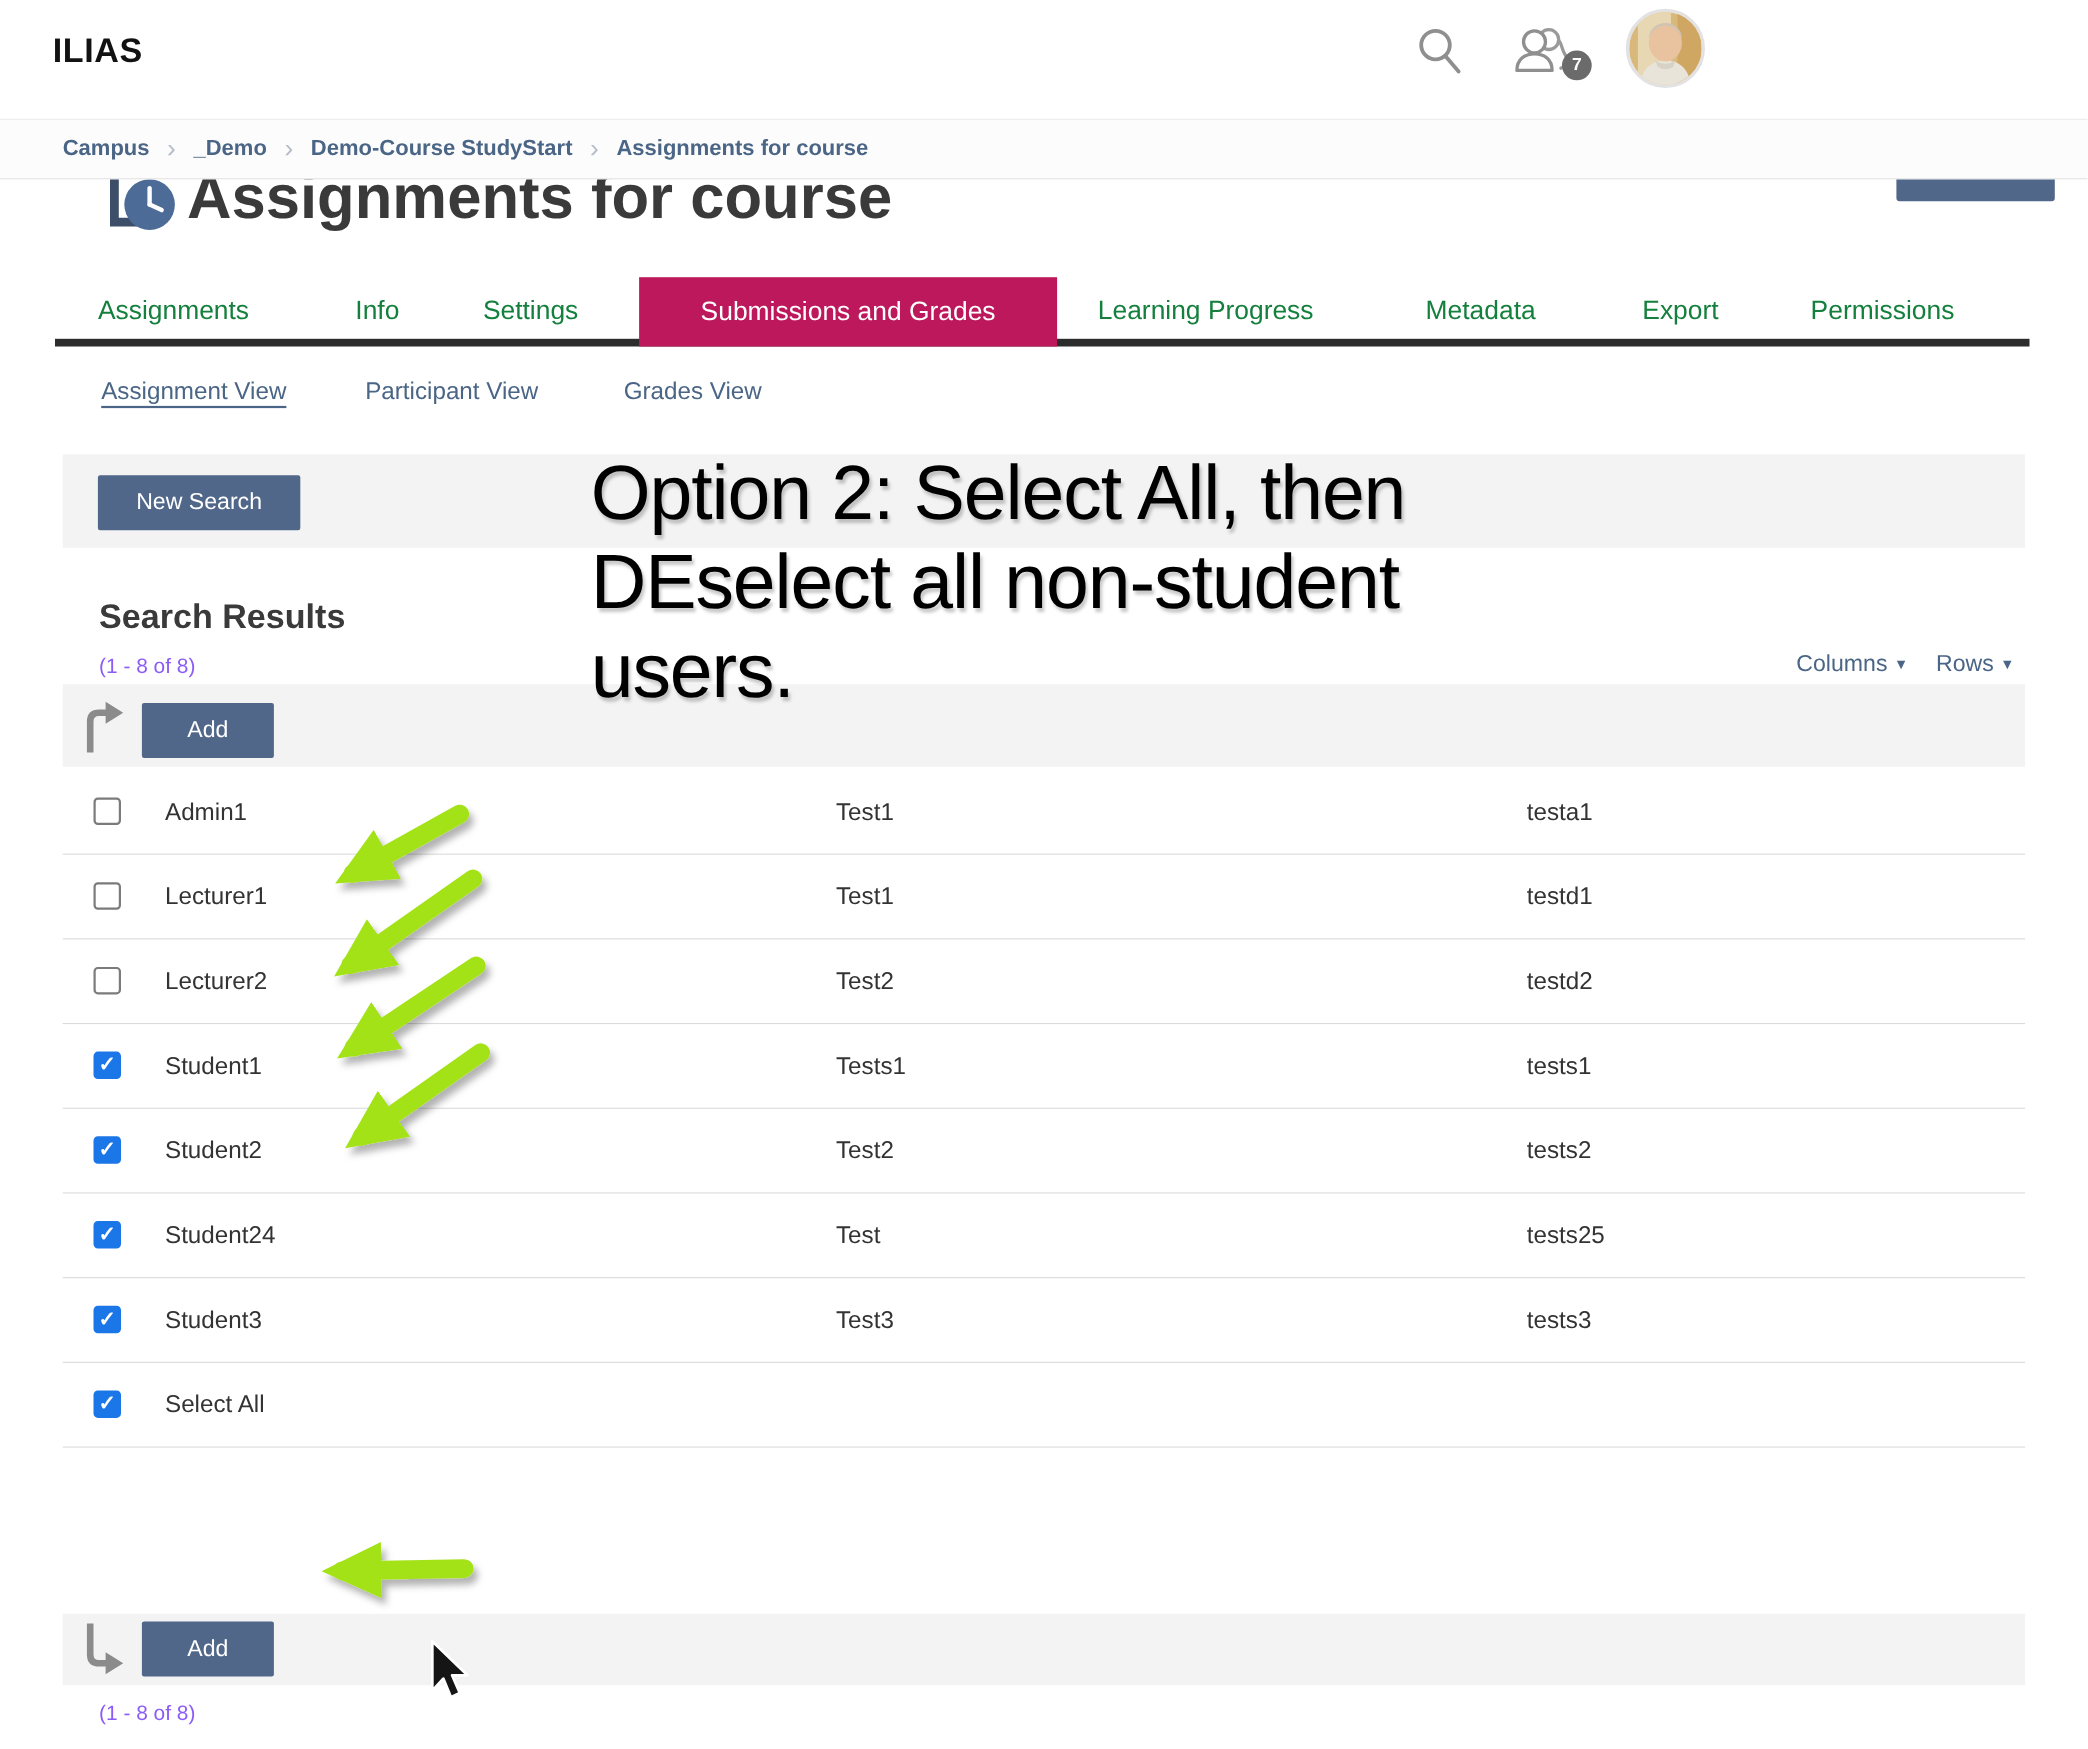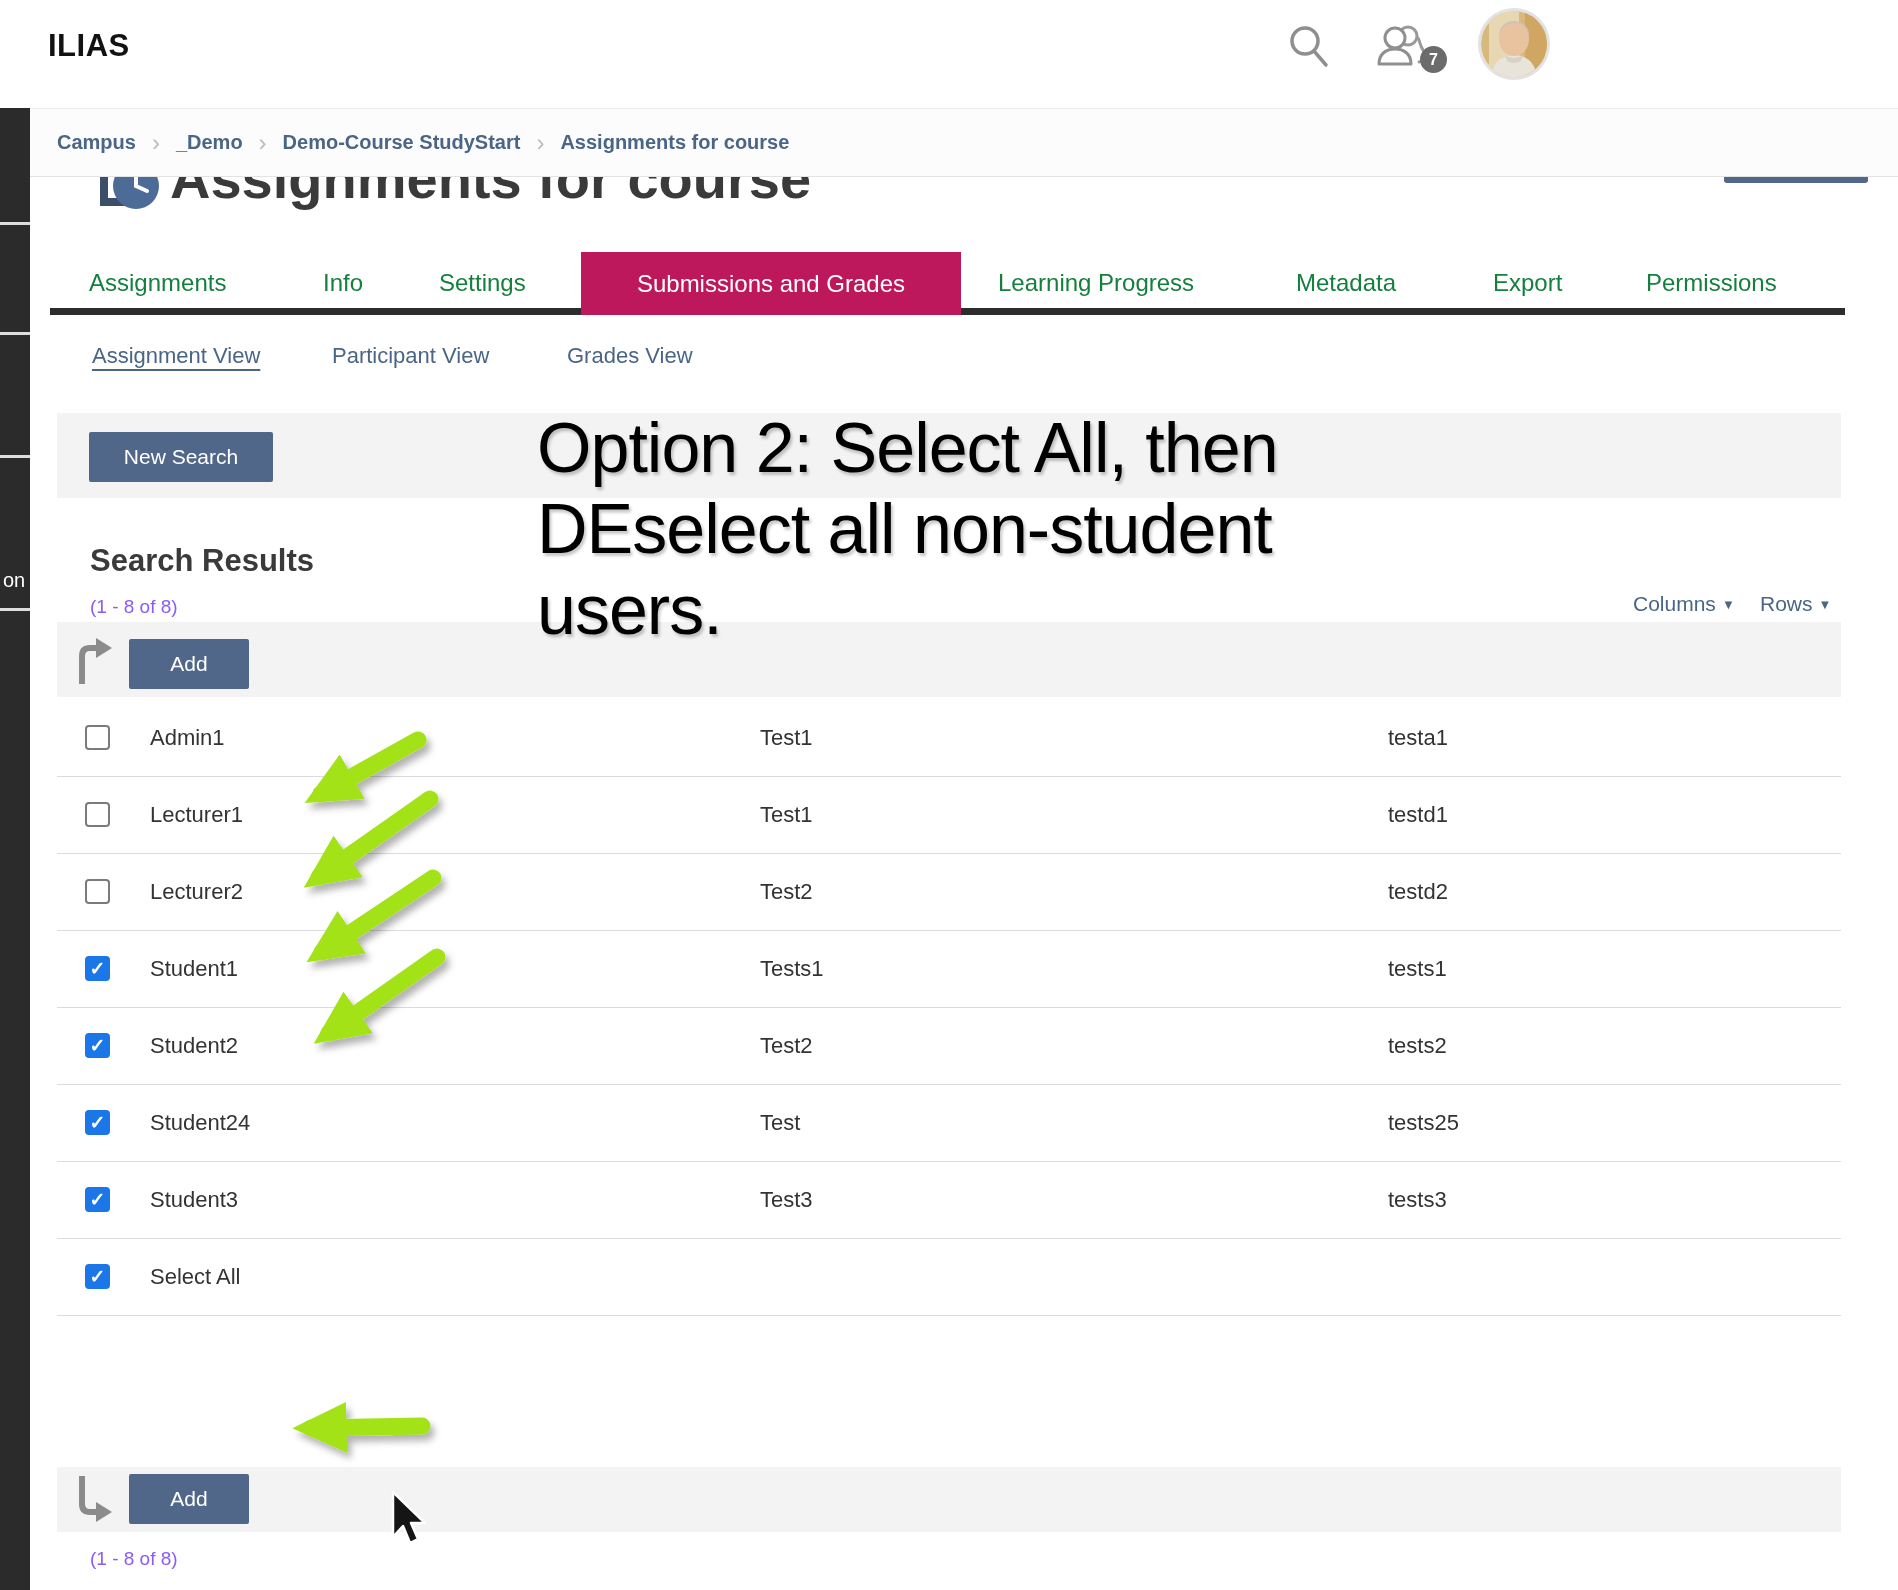--- a/index.html
+++ b/index.html
@@ -15,21 +15,21 @@
          align-items:center;justify-content:center;z-index:26;}
   .avatar{position:absolute;left:1478px;top:8px;width:66px;height:66px;border-radius:50%;
           border:3px solid #e2e2e2;overflow:hidden;z-index:25;}
 
   
   .rail{position:absolute;left:0;top:108px;width:30px;height:1482px;background:#2b2b2b;z-index:40;}
   .rail .sep{position:absolute;left:0;width:30px;height:3px;background:#dedede;}
   .rail .frag{position:absolute;left:3px;color:#fff;font-size:20px;}
 
   
-  .crumbbar{position:absolute;left:0;top:108px;width:1898px;height:69px;background:#fcfcfc;
+  .crumbbar{position:absolute;left:0;top:108px;width:1898px;height:55px;background:#fcfcfc;
             border-top:1px solid #ececec;border-bottom:1px solid #e3e3e3;z-index:30;
             display:flex;align-items:center;padding-left:57px;box-sizing:border-box;}
   .crumb{color:#4a6585;font-size:20px;font-weight:600;margin-right:16px;cursor:pointer;}
   .crumb-sep{color:#b4bdc9;font-size:24px;margin-right:16px;font-weight:400;}
 
   
   .titleblock{position:absolute;z-index:10;}
   .page-title{position:absolute;left:170px;top:146px;font-size:56px;font-weight:bold;color:#3a3a3a;white-space:nowrap;}
   .sliver-btn{position:absolute;left:1724px;top:135px;width:144px;height:48px;background:#51678a;border-radius:3px;z-index:5;}
 
@@ -124,27 +124,20 @@
   <div class="crumbbar">
     <span class="crumb">Campus</span>
     <span class="crumb-sep">›</span>
     <span class="crumb">_Demo</span>
     <span class="crumb-sep">›</span>
     <span class="crumb">Demo-Course StudyStart</span>
     <span class="crumb-sep">›</span>
     <span class="crumb">Assignments for course</span>
   </div>
 
-  <div class="rail">
-    <div class="sep" style="top:114px"></div>
-    <div class="sep" style="top:224px"></div>
-    <div class="sep" style="top:347px"></div>
-    <div class="sep" style="top:500px"></div>
-    <div class="frag" style="top:461px">on</div>
-  </div>
 
   <div class="tabs-underline"></div>
   <div class="tab" style="left:89px">Assignments</div>
   <div class="tab" style="left:323px">Info</div>
   <div class="tab" style="left:439px">Settings</div>
   <div class="tab active" style="left:581px;width:380px">Submissions and Grades</div>
   <div class="tab" style="left:998px">Learning Progress</div>
   <div class="tab" style="left:1296px">Metadata</div>
   <div class="tab" style="left:1493px">Export</div>
   <div class="tab" style="left:1646px">Permissions</div>

